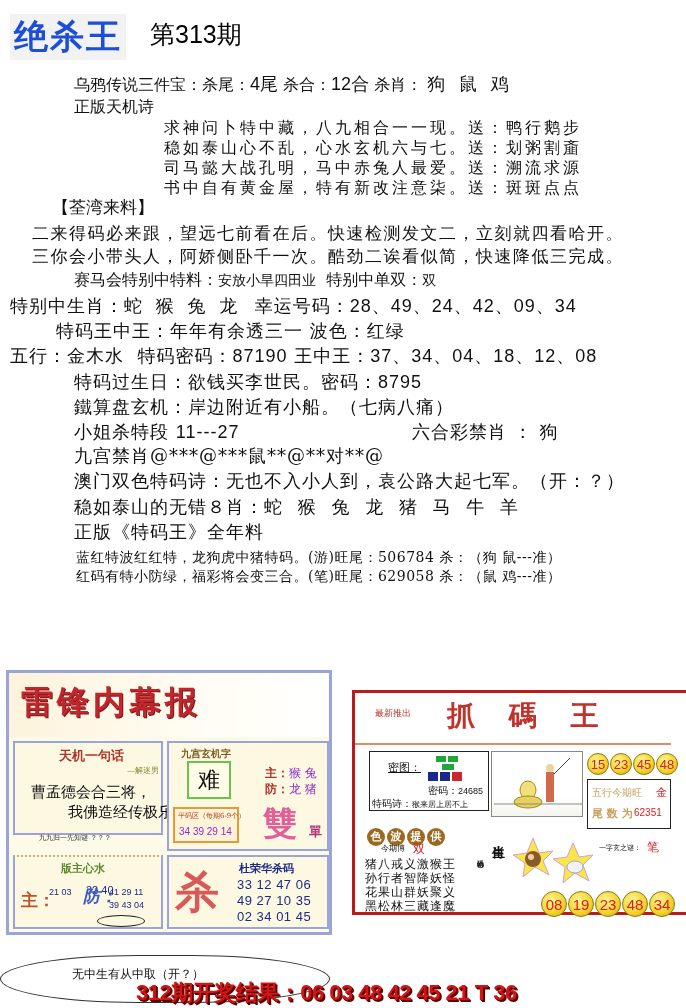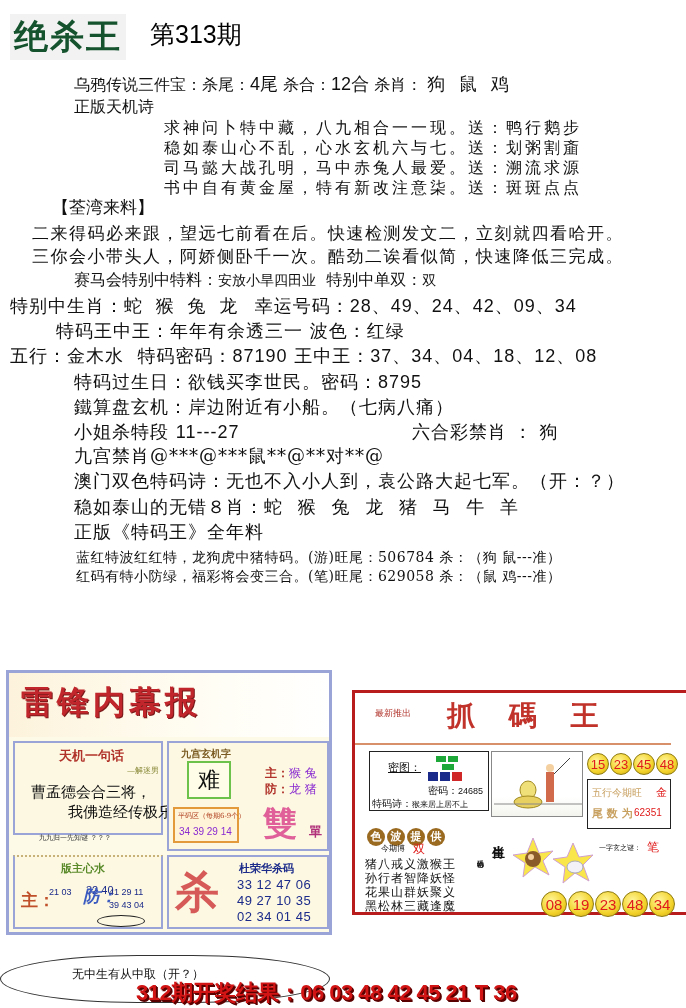--- a/index.html
+++ b/index.html
@@ -1,19 +1,19 @@
 <!DOCTYPE html>
 <html><head>
   <meta charset="utf-8">
   <style>
     * { margin: 0; padding: 0; box-sizing: border-box; }
     html, body { width: 686px; height: 1008px; background: #ffffff; overflow: hidden; }
     body { position: relative; font-family: "DejaVu Serif", serif; color: #111; }
     .abs { position: absolute; white-space: nowrap; }
-    .title-red { left: 10px; top: 14px; font-family: Liberation Serif, serif; font-size: 34px; font-weight: bold; color: #14532d; letter-spacing: 2px; background: #f2f2f2; padding: 0 4px; }
+    .title-red { left: 10px; top: 14px; font-family: Liberation Serif, serif; font-size: 34px; font-weight: bold; color: #1d4ed8; letter-spacing: 2px; background: #f2f2f2; padding: 0 4px; }
     .issue { left: 150px; top: 18px; font-family: "Liberation Sans", sans-serif; font-size: 25px; color: #000; }
     .line { font-family: "DejaVu Serif", serif; font-size: 16px; color: #111; }
     .sans-num { font-family: "Liberation Sans", sans-serif; }
     .poem { font-family: "DejaVu Serif", serif; font-size: 16px; letter-spacing: 3px; }
     .big { font-size: 18px; letter-spacing: 1px; }
     .small { font-size: 14px; }
 
     
     .lpanel { left: 6px; top: 670px; width: 326px; height: 265px; border: 3px solid #9aa4d6; background: #fdfbe8; }
     .lpanel-head { position: absolute; left: 0; top: 0; width: 100%; height: 64px; background: linear-gradient(90deg,#fdf3dc,#fffdf3 60%,#fff); }

